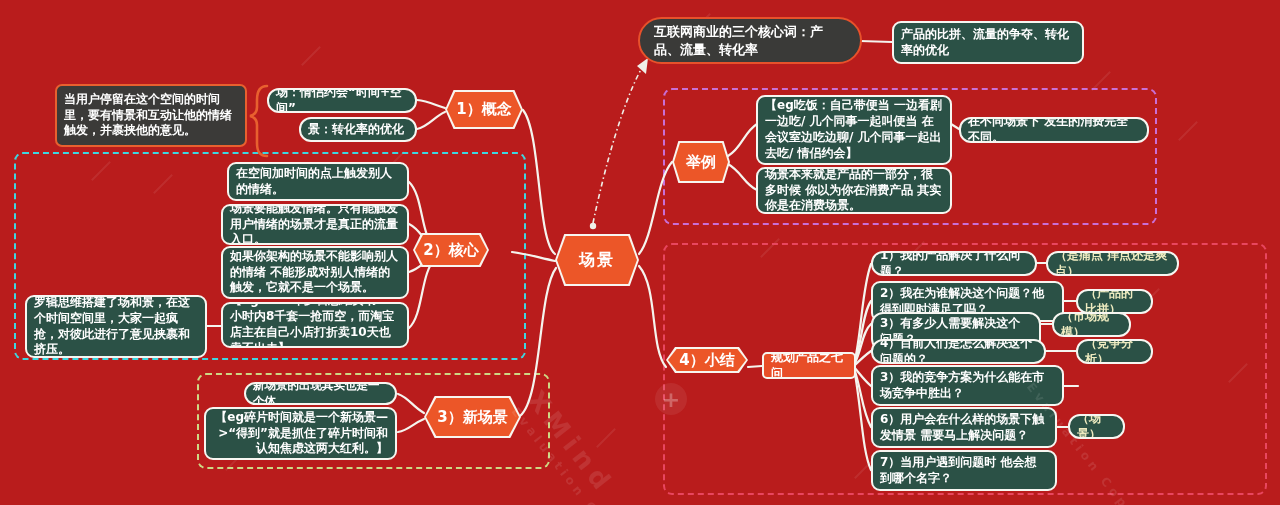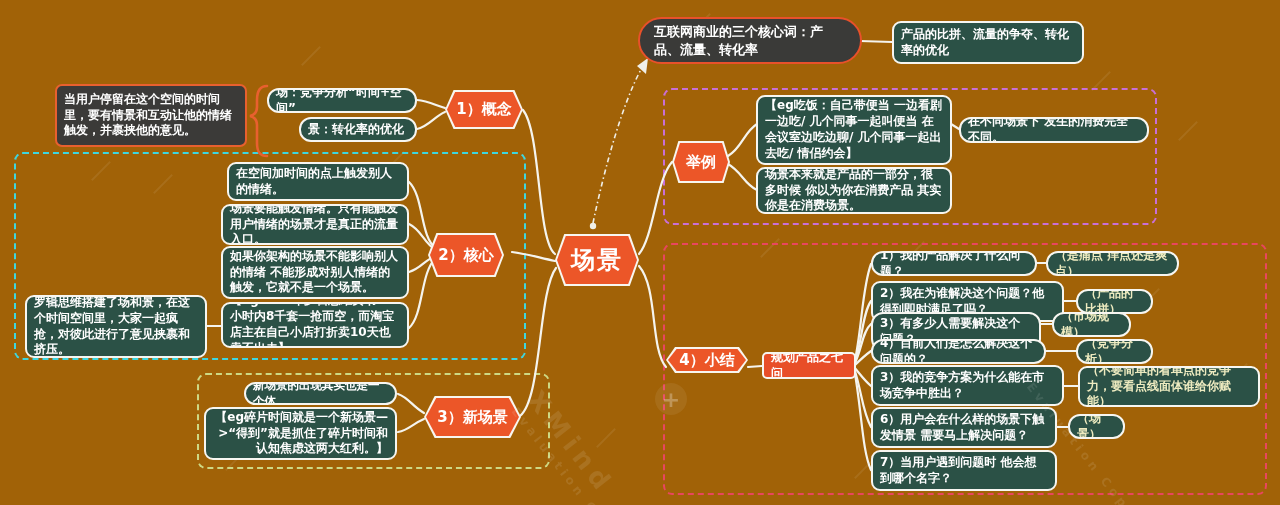--- a/index.html
+++ b/index.html
@@ -1,18 +1,18 @@
 <!DOCTYPE html>
 <html><head>
 <meta charset="utf-8">
 <style>
   html,body{margin:0;padding:0;background:#24483f;}
   #canvas{
     position:relative;width:1280px;height:505px;overflow:hidden;
-    background:#a16207;
+    background:#b91c1c;
     font-family:"DejaVu Sans","Liberation Sans",sans-serif;
   }
   .sect{position:absolute;border:2px dashed;border-radius:9px;z-index:1;background:transparent;}
   #svglayer{position:absolute;left:0;top:0;z-index:2;}
   .node{
     position:absolute;box-sizing:border-box;z-index:3;
     background:#2b5146;border:2px solid #f7f6f1;border-radius:9px;
     color:#ffffff;font-weight:bold;font-size:12px;line-height:1.32;
     padding:3px 7px;display:flex;align-items:center;overflow:hidden;
   }
@@ -21,21 +21,21 @@
   .pill{background:#3a3a38;border-color:#e8512b;border-radius:24px;font-size:13px;padding:5px 14px;}
   .ann{color:#eeebc0;}
   .sub{background:#e84e28;border-color:#f7f6f1;border-radius:5px;justify-content:center;}
   .hex{position:absolute;z-index:3;}
   .hx-o{position:absolute;inset:0;background:#f8f6f0;
         clip-path:polygon(11% 0,89% 0,100% 50%,89% 100%,11% 100%,0 50%);}
   .hx-i{position:absolute;inset:2px;background:#ec5628;
         clip-path:polygon(11% 0,89% 0,100% 50%,89% 100%,11% 100%,0 50%);}
   .hx-t{position:relative;width:100%;height:100%;display:flex;align-items:center;justify-content:center;
         color:#fff;font-weight:bold;font-size:15px;z-index:1;}
-  .hx-t.big{font-size:24px;letter-spacing:2px;}
+  .hx-t.big{font-size:16px;letter-spacing:2px;}
   .wm{position:absolute;z-index:4;pointer-events:none;color:rgba(255,255,255,0.10);
       font-weight:bold;white-space:nowrap;}
   .slash{position:absolute;z-index:0;width:26px;height:2px;background:rgba(255,255,255,0.08);
          transform:rotate(-45deg);pointer-events:none;}
   .pluscircle{position:absolute;z-index:4;width:32px;height:32px;border-radius:50%;
       background:rgba(255,255,255,0.07);color:rgba(255,255,255,0.28);
       display:flex;align-items:center;justify-content:center;font-size:22px;font-weight:bold;pointer-events:none;}
 </style>
 </head>
 <body>
@@ -100,21 +100,21 @@
   <div class="hex" style="left:555px;top:234px;width:84px;height:52px;">
     <div class="hx-o"></div>
     <div class="hx-i"></div>
     <div class="hx-t big">场景</div>
   </div>
 
   <div class="node floating" style="left:55px;top:84px;width:192px;height:63px;">
     <span>当用户停留在这个空间的时间里，要有情景和互动让他的情绪触发，并裹挟他的意见。</span>
   </div>
   <div class="node small" style="left:267px;top:88px;width:150px;height:25px;">
-    <span>场：竞争分析“时间+空间”</span>
+    <span>场：情侣约会“时间+空间”</span>
   </div>
   <div class="node small" style="left:299px;top:117px;width:118px;height:25px;">
     <span>景：转化率的优化</span>
   </div>
   <div class="hex" style="left:445px;top:90px;width:78px;height:39px;">
     <div class="hx-o"></div>
     <div class="hx-i"></div>
     <div class="hx-t">1）概念</div>
   </div>
 
@@ -126,21 +126,21 @@
   </div>
   <div class="node" style="left:221px;top:246px;width:188px;height:53px;">
     <span>如果你架构的场景不能影响别人的情绪 不能形成对别人情绪的触发，它就不是一个场景。</span>
   </div>
   <div class="node" style="left:221px;top:302px;width:188px;height:46px;">
     <span>【eg2015年罗辑思维卖书一小时内8千套一抢而空，而淘宝店主在自己小店打折卖10天也卖不出去】</span>
   </div>
   <div class="node" style="left:25px;top:295px;width:182px;height:63px;">
     <span>罗辑思维搭建了场和景，在这个时间空间里，大家一起疯抢，对彼此进行了意见挟裹和挤压。</span>
   </div>
-  <div class="hex" style="left:428px;top:233px;width:76px;height:44px;">
+  <div class="hex" style="left:413px;top:233px;width:76px;height:34px;">
     <div class="hx-o"></div>
     <div class="hx-i"></div>
     <div class="hx-t">2）核心</div>
   </div>
 
   <div class="node small" style="left:244px;top:382px;width:153px;height:23px;font-size:11.5px;">
     <span>新场景的出现其实也是一个体</span>
   </div>
   <div class="node" style="left:204px;top:407px;width:193px;height:53px;text-align:right;">
     <span>【eg碎片时间就是一个新场景—&gt;“得到”就是抓住了碎片时间和认知焦虑这两大红利。】</span>
@@ -198,23 +198,20 @@
 
   <div class="node small" style="left:871px;top:339px;width:175px;height:25px;">
     <span>4）目前人们是怎么解决这个问题的？</span>
   </div>
   <div class="node small ann" style="left:1076px;top:339px;width:77px;height:25px;">
     <span>（竞争分析）</span>
   </div>
 
   <div class="node" style="left:871px;top:365px;width:193px;height:41px;">
     <span>3）我的竞争方案为什么能在市场竞争中胜出？</span>
-  </div>
-  <div class="node ann" style="left:1078px;top:366px;width:182px;height:41px;">
-    <span>（不要简单的看单点的竞争力，要看点线面体谁给你赋能）</span>
   </div>
 
   <div class="node" style="left:871px;top:407px;width:186px;height:41px;">
     <span>6）用户会在什么样的场景下触发情景 需要马上解决问题？</span>
   </div>
   <div class="node small ann" style="left:1068px;top:414px;width:57px;height:25px;">
     <span>（场景）</span>
   </div>
 
   <div class="node" style="left:871px;top:450px;width:186px;height:41px;">

